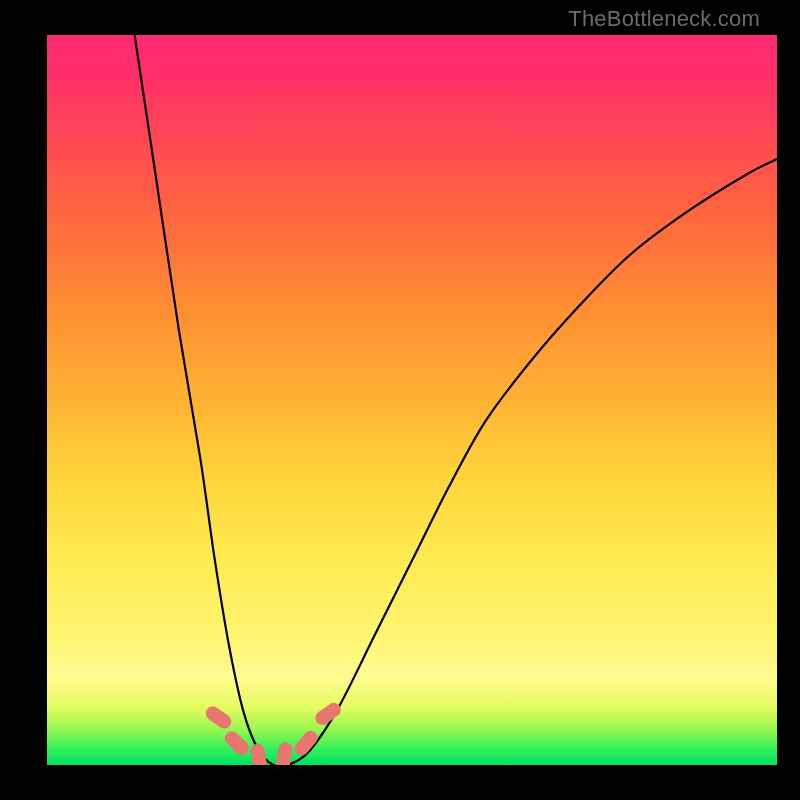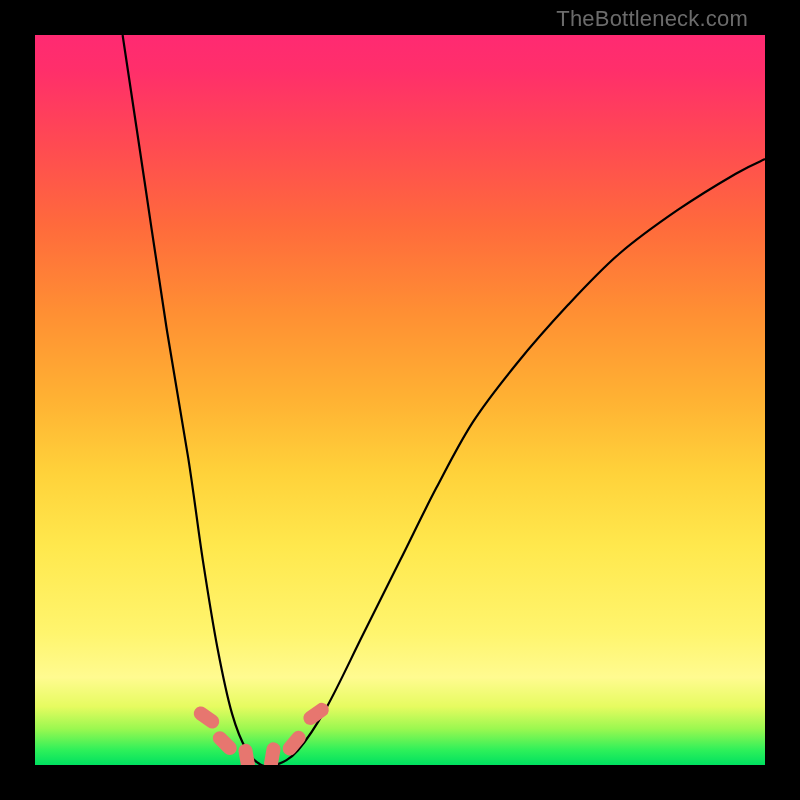--- a/index.html
+++ b/index.html
@@ -6,21 +6,21 @@
     margin: 0;
     padding: 0;
     width: 800px;
     height: 800px;
     background: #000;
     overflow: hidden;
     font-family: Arial, sans-serif;
   }
   .frame {
     position: absolute;
-    left: 0;
+    left: 12px;
     top: 0;
     width: 760px;
     height: 800px;
     background: #000;
   }
   .plot-area {
     position: absolute;
     left: 35px;
     top: 35px;
     width: 730px;

